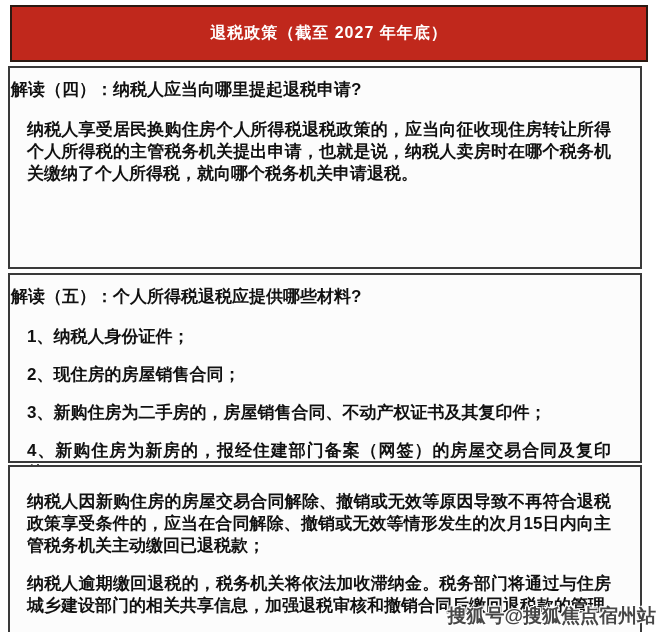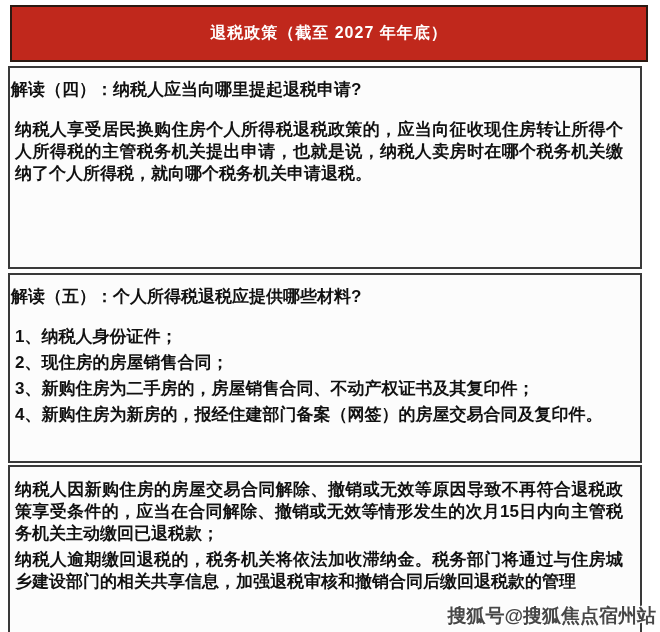--- a/index.html
+++ b/index.html
@@ -45,21 +45,21 @@
   .card.s1 { top: 66px;  height: 185px; }
   .card.s2 { top: 273px; height: 172px; }
   .card.s3 { top: 465px; height: 200px; }
   .sec-title {
     margin: 2px 0 18px 0;
     font-size: 17px;
     font-weight: 700;
     color: #111111;
   }
   .card p {
-    margin: 4px;
+    margin: 16px;
     font-size: 17px;
     font-weight: 700;
     line-height: 22px;
     color: #111111;
     text-align: justify;
   }
   .watermark {
     position: absolute;
     right: 4px;
     bottom: 3px;

